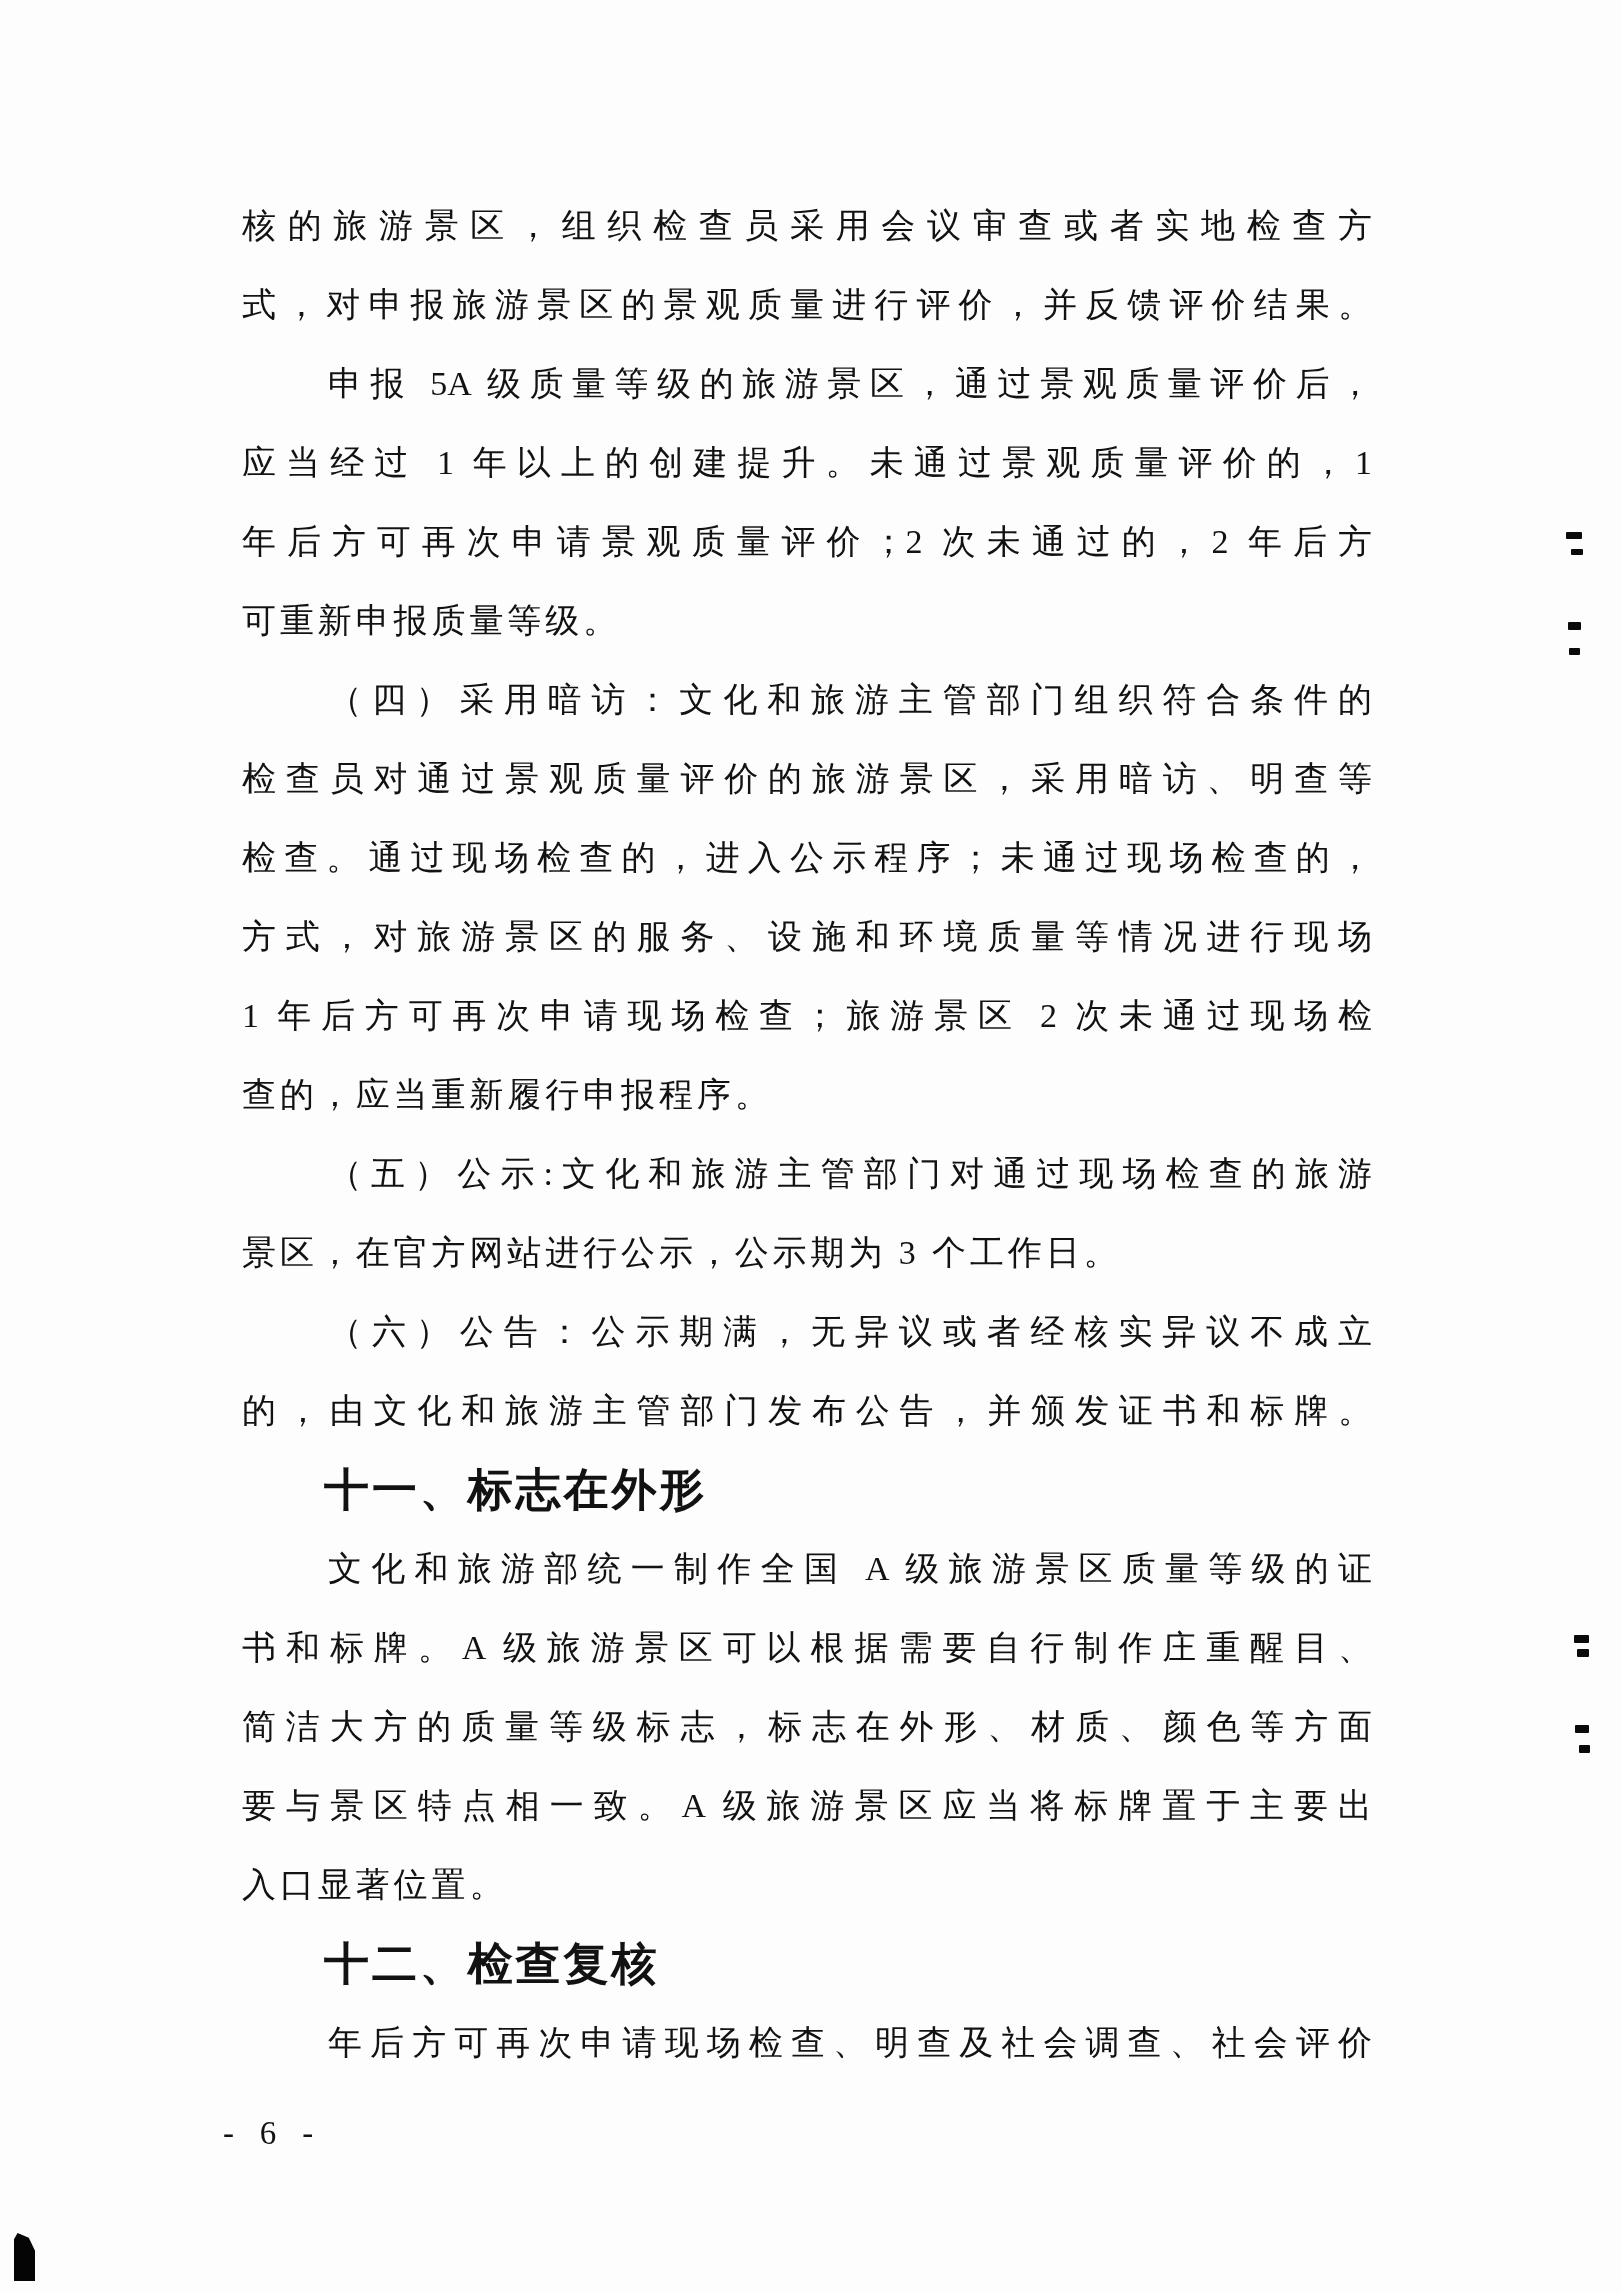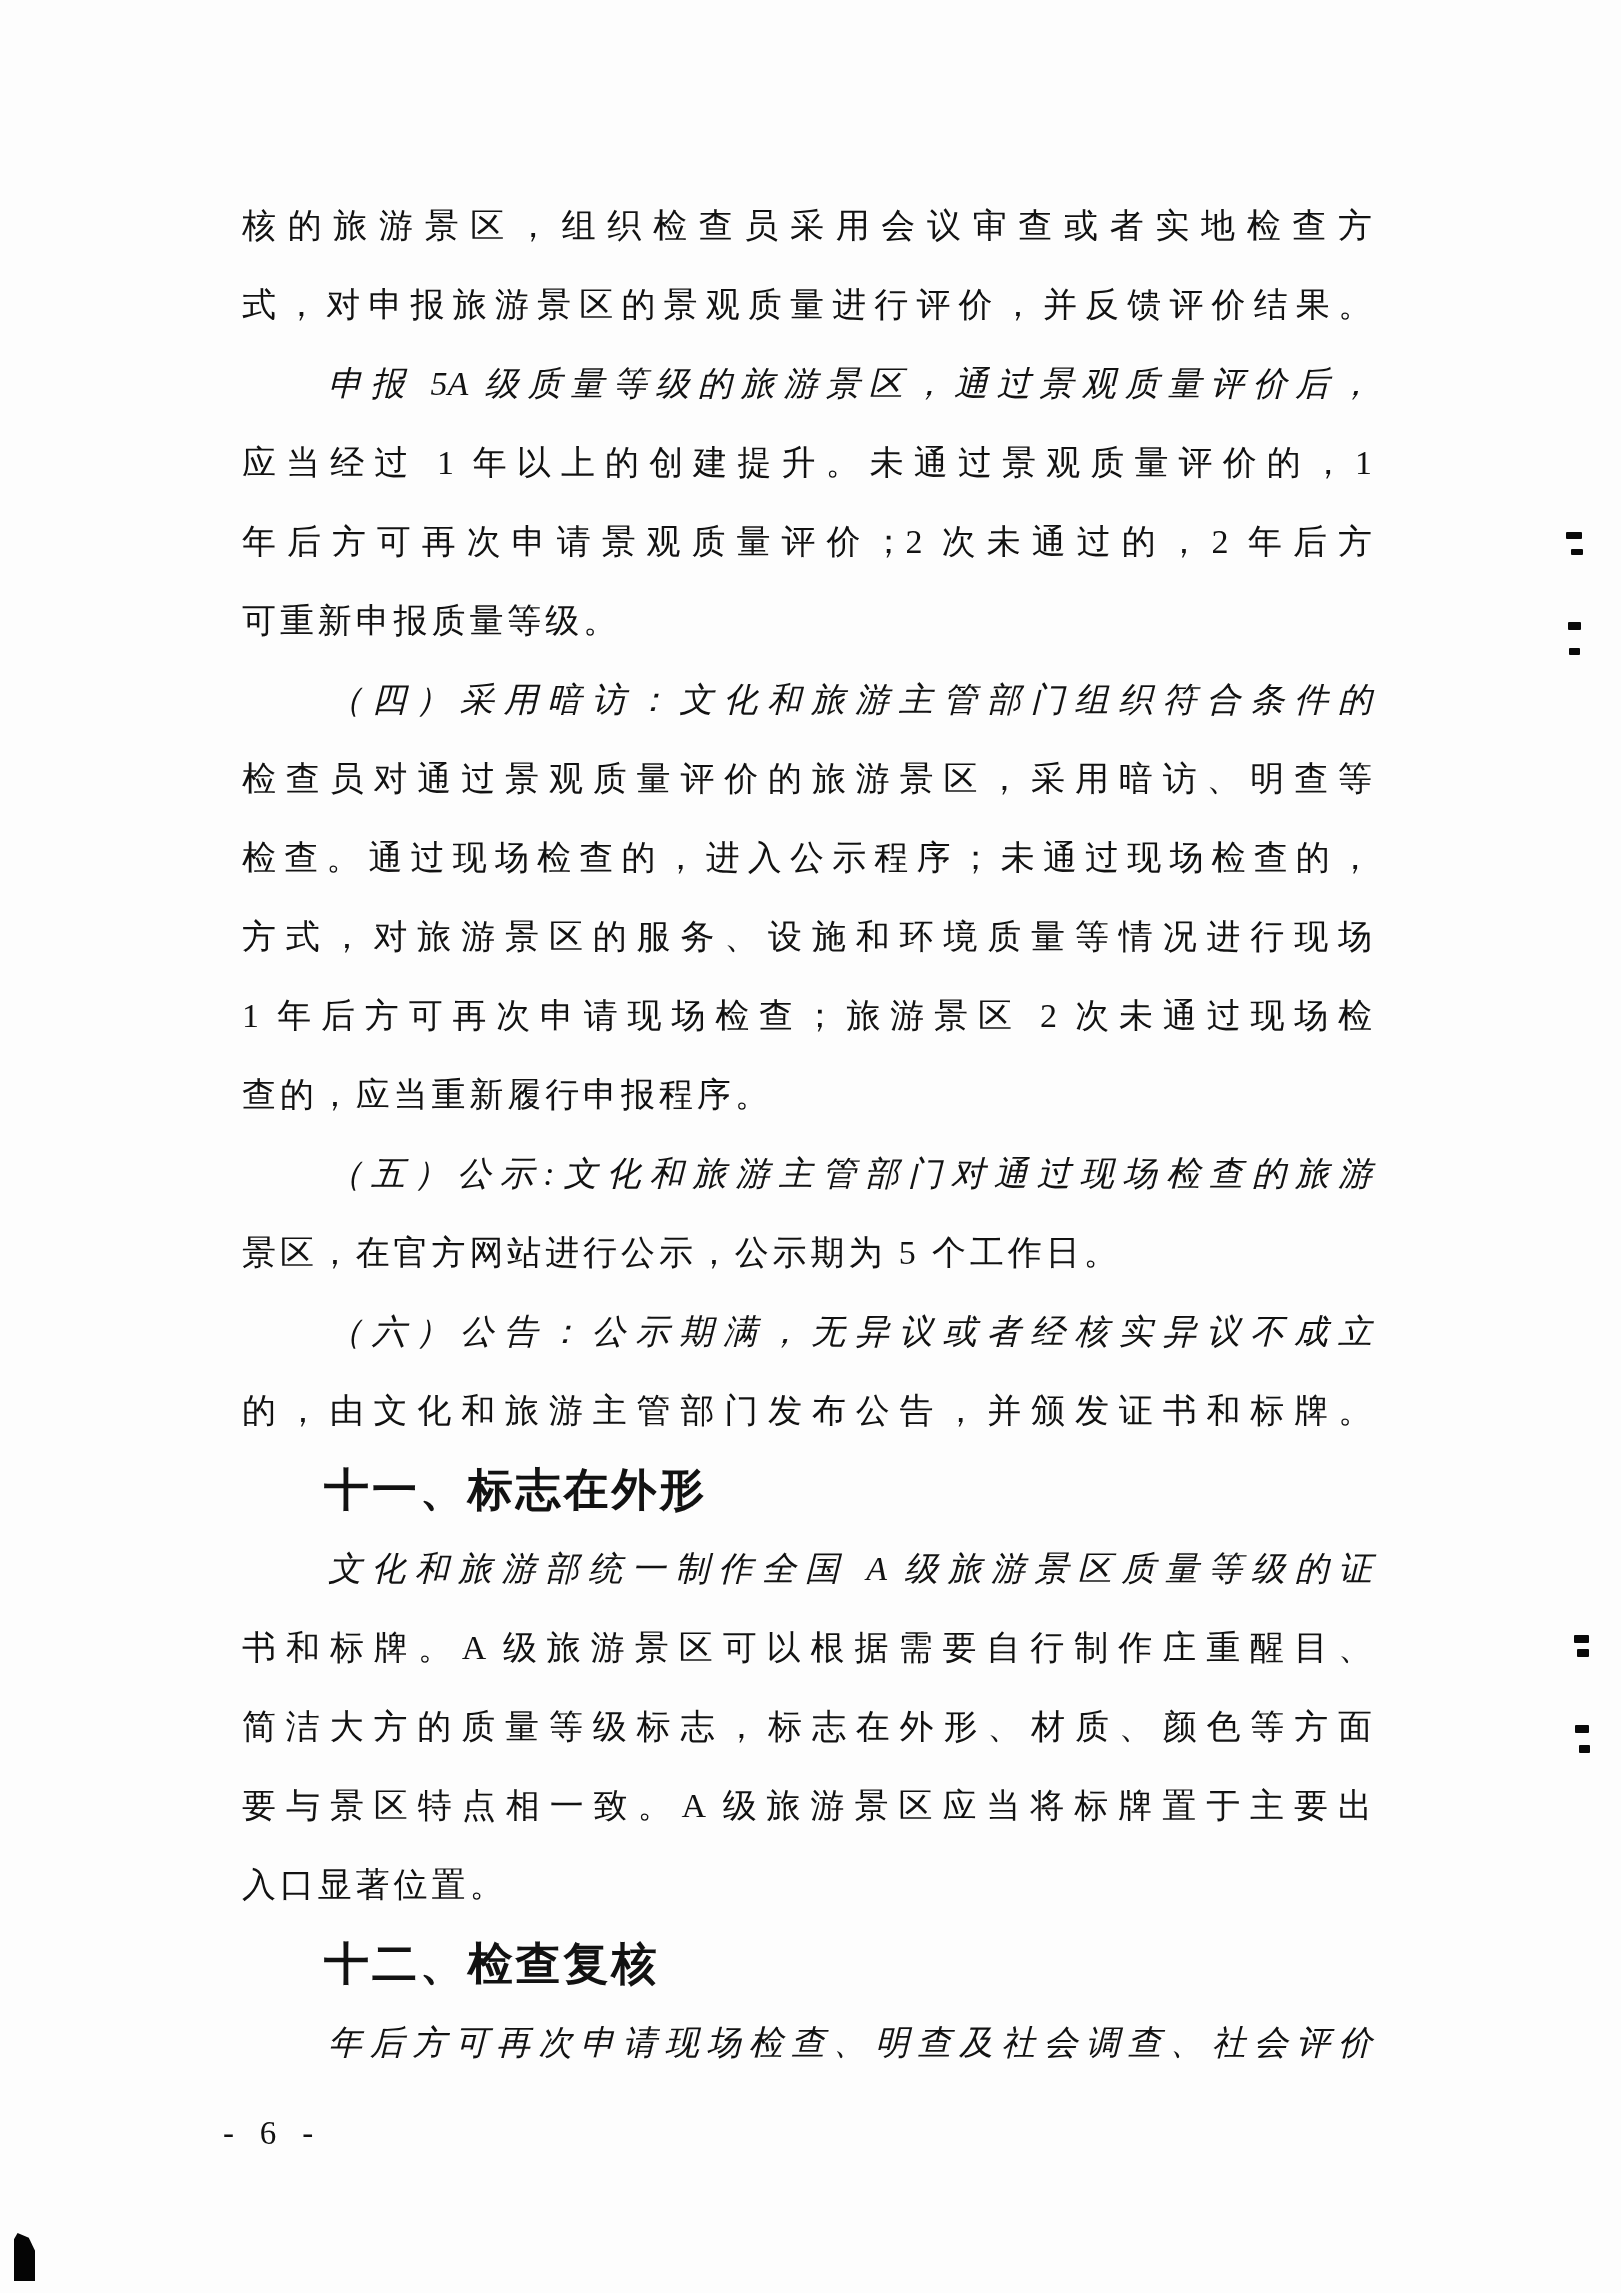--- a/index.html
+++ b/index.html
@@ -26,21 +26,21 @@
     white-space: nowrap;
   }
   .line.j {
     text-align: justify;
     text-align-last: justify;
     text-justify: inter-character;
     letter-spacing: 0;
     white-space: normal;
     word-break: break-all;
   }
-  .line.indent { text-indent: 86px; font-style: italic; }
+  .line.indent { text-indent: 86px; }
   .line.heading {
     font-family: "Liberation Sans", sans-serif;
     font-weight: bold;
     font-size: 45px;
     text-indent: 82px;
     letter-spacing: 2.9px;
   }
   .pagenum {
     position: absolute;
     left: 223px;
@@ -77,21 +77,21 @@
     <div class="line j">应当经过 1 年以上的创建提升。未通过景观质量评价的，1</div>
     <div class="line j">年后方可再次申请景观质量评价；2 次未通过的，2 年后方</div>
     <div class="line">可重新申报质量等级。</div>
     <div class="line j indent">（四）采用暗访：文化和旅游主管部门组织符合条件的</div>
     <div class="line j">检查员对通过景观质量评价的旅游景区，采用暗访、明查等</div>
     <div class="line j">检查。通过现场检查的，进入公示程序；未通过现场检查的，</div>
     <div class="line j">方式，对旅游景区的服务、设施和环境质量等情况进行现场</div>
     <div class="line j">1 年后方可再次申请现场检查；旅游景区 2 次未通过现场检</div>
     <div class="line">查的，应当重新履行申报程序。</div>
     <div class="line j indent">（五）公示:文化和旅游主管部门对通过现场检查的旅游</div>
-    <div class="line">景区，在官方网站进行公示，公示期为 5 个工作日。</div>
+    <div class="line">景区，在官方网站进行公示，公示期为 3 个工作日。</div>
     <div class="line j indent">（六）公告：公示期满，无异议或者经核实异议不成立</div>
     <div class="line j">的，由文化和旅游主管部门发布公告，并颁发证书和标牌。</div>
     <div class="line heading">十一、标志在外形</div>
     <div class="line j indent">文化和旅游部统一制作全国 A 级旅游景区质量等级的证</div>
     <div class="line j">书和标牌。A 级旅游景区可以根据需要自行制作庄重醒目、</div>
     <div class="line j">简洁大方的质量等级标志，标志在外形、材质、颜色等方面</div>
     <div class="line j">要与景区特点相一致。A 级旅游景区应当将标牌置于主要出</div>
     <div class="line">入口显著位置。</div>
     <div class="line heading">十二、检查复核</div>
     <div class="line j indent">年后方可再次申请现场检查、明查及社会调查、社会评价</div>

